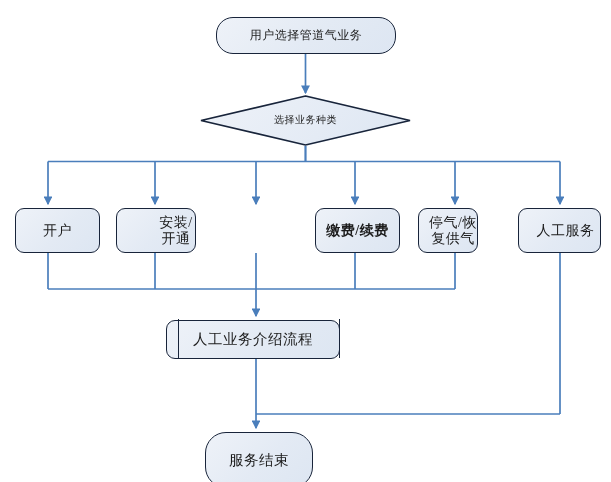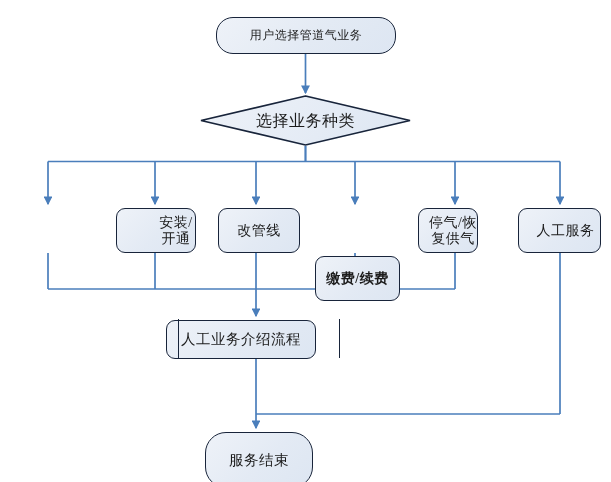--- a/index.html
+++ b/index.html
@@ -49,21 +49,22 @@
     width: 180px; height: 37px;
     border-radius: 17px;
     font-size: 12px;
   }
   
   #node-decision {
     left: 200px; top: 95px;
     width: 211px; height: 51px;
     border: none;
     background: transparent;
-    font-size: 16px;
+    font-size: 10px;
+    font-family: Liberation Mono, monospace;
   }
   #node-decision .diamond-fill {
     position: absolute;
     left: 0; top: 0;
     width: 100%; height: 100%;
     background: linear-gradient(135deg, #eef2f8 0%, #e4ebf5 60%, #dde6f2 100%);
     clip-path: polygon(50% 0%, 100% 50%, 50% 100%, 0% 50%);
   }
   #node-decision .diamond-line {
     position: absolute;
@@ -77,27 +78,27 @@
   
   .opt {
     top: 208px;
     height: 45px;
     border-radius: 9px;
     font-size: 14px;
   }
   #node-opt-0 { left: 15px;  width: 85px; }
   #node-opt-1 { left: 116px; width: 80px; padding-left: 40px; }
   #node-opt-2 { left: 218px; width: 82px; }
-  #node-opt-3 { left: 315px; width: 85px; font-weight: bold; margin-top: 48px; }
+  #node-opt-3 { left: 315px; width: 85px; font-weight: bold; }
   #node-opt-4 { left: 418px; width: 60px; justify-content: flex-end; }
   #node-opt-5 { left: 518px; width: 83px; padding-left: 12px; }
   
   #node-subprocess {
     left: 166px; top: 320px;
-    width: 150px; height: 39px;
+    width: 174px; height: 39px;
     border-radius: 9px;
     font-size: 14.5px;
   }
   #node-subprocess .bar {
     position: absolute;
     top: -1.6px;
     width: 0;
     height: 39px;
     border-left: 1.4px solid #18243a;
   }
@@ -157,26 +158,26 @@
   </div>
 
   <div class="node" id="node-decision">
     <div class="diamond-fill"></div>
     <svg class="diamond-line" viewBox="0 0 211 51" preserveAspectRatio="none">
       <polygon points="105.5,1 210,25.5 105.5,50 1,25.5" fill="none" stroke="#18243a" stroke-width="1.6"></polygon>
     </svg>
     <span class="label">选择业务种类</span>
   </div>
 
+  <div class="node opt" id="node-opt-0">
+    <span class="label">开户</span>
+  </div>
   <div class="node opt" id="node-opt-1">
     <span class="label">安装/
 开通</span>
-  </div>
-  <div class="node opt" id="node-opt-2">
-    <span class="label">改管线</span>
   </div>
   <div class="node opt" id="node-opt-3">
     <span class="label">缴费/续费</span>
   </div>
   <div class="node opt" id="node-opt-4">
     <span class="label">停气/恢
 复供气</span>
   </div>
   <div class="node opt" id="node-opt-5">
     <span class="label">人工服务</span>

